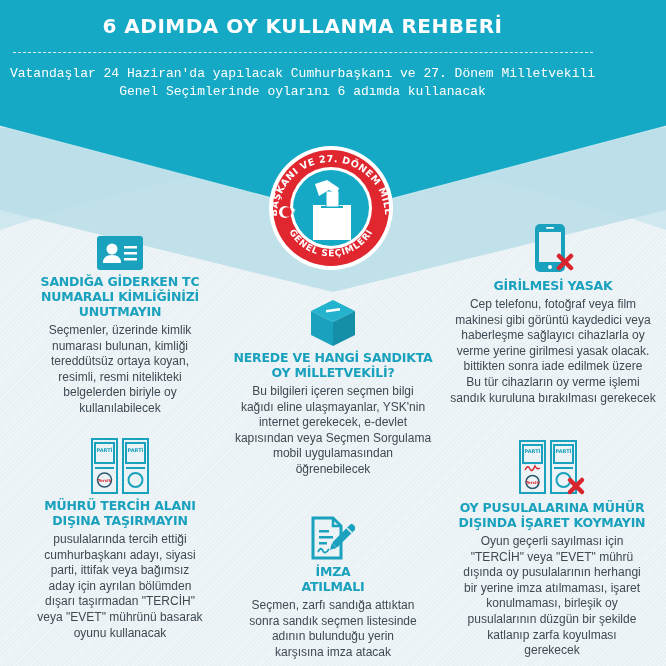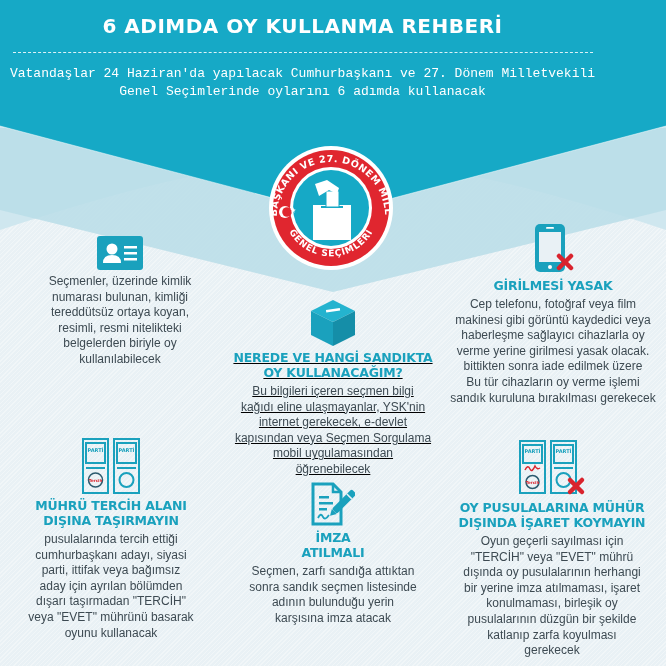--- a/index.html
+++ b/index.html
@@ -32,24 +32,24 @@
   }
   .step .icon-wrap { margin: 0 auto; display: flex; justify-content: center; }
   .step h3 {
     color: #1aa1bd; font-weight: bold; font-size: 12.5px; line-height: 15px; margin-top: 4px;
     font-family: "DejaVu Sans", sans-serif; letter-spacing: -0.2px;
   }
   .step p {
     color: #3d4a52; font-size: 12px; line-height: 15.6px; margin-top: 4px;
   }
   #step1 { left: 20px; top: 236px; width: 200px; }
-  #step2 { left: 228px; top: 300px; width: 210px; text-decoration: underline; }
+  #step2 { left: 228px; top: 300px; width: 210px; }
   #step3 { left: 448px; top: 224px; width: 210px; }
-  #step4 { left: 7px; top: 438px; width: 208px; }
-  #step5 { left: 238px; top: 482px; width: 190px; }
+  #step4 { left: 16px; top: 438px; width: 208px; }
+  #step5 { left: 238px; top: 516px; width: 190px; }
   #step6 { left: 446px; top: 440px; width: 212px; }
 </style>
 </head>
 <body>
 
 <svg class="bg-layer" viewBox="0 0 666 666" width="666" height="666">
   <path d="M0,120 L0,230 Q333,120 333,200 Q333,120 666,230 L666,120 Z" fill="#cfe7ef"></path>
   <path d="M0,128 L0,210 L333,292 L666,210 L666,128 Z" fill="#b9dde8" opacity="0.85"></path>
   <path d="M0,0 L666,0 L666,126 L333,214 L0,126 Z" fill="#16a9c6"></path>
   <path d="M0,126 L333,214 L666,126" fill="none" stroke="#ffffff" stroke-opacity="0.5" stroke-width="1"></path>
@@ -97,20 +97,25 @@
   <div class="icon-wrap">
     <svg width="46" height="34" viewBox="0 0 46 34">
       <rect x="0" y="0" width="46" height="34" rx="3" fill="#1aa1bd"></rect>
       <circle cx="15" cy="13" r="5.5" fill="#ffffff"></circle>
       <path d="M6,27 Q6,19 15,19 Q24,19 24,27 Z" fill="#ffffff"></path>
       <rect x="27" y="10" width="13" height="2.5" fill="#ffffff"></rect>
       <rect x="27" y="16" width="13" height="2.5" fill="#ffffff"></rect>
       <rect x="27" y="22" width="13" height="2.5" fill="#ffffff"></rect>
     </svg>
   </div>
+  <h3>
+    <div>SANDIĞA GİDERKEN TC</div>
+    <div>NUMARALI KİMLİĞİNİZİ</div>
+    <div>UNUTMAYIN</div>
+  </h3>
   <p>
     <span style="display:block">Seçmenler, üzerinde kimlik</span>
     <span style="display:block">numarası bulunan, kimliği</span>
     <span style="display:block">tereddütsüz ortaya koyan,</span>
     <span style="display:block">resimli, resmi nitelikteki</span>
     <span style="display:block">belgelerden biriyle oy</span>
     <span style="display:block">kullanılabilecek</span>
   </p>
 </div>
 
@@ -118,21 +123,21 @@
   <div class="icon-wrap">
     <svg width="44" height="46" viewBox="0 0 44 46">
       <polygon points="22,0 44,11 22,22 0,11" fill="#24b3cf"></polygon>
       <polygon points="0,11 22,22 22,46 0,35" fill="#1aa1bd"></polygon>
       <polygon points="44,11 22,22 22,46 44,35" fill="#158ea8"></polygon>
       <rect x="15" y="9" width="14" height="2.5" fill="#ffffff" transform="rotate(-8 22 10)"></rect>
     </svg>
   </div>
   <h3>
     <div>NEREDE VE HANGİ SANDIKTA</div>
-    <div>OY KULLANACAĞIM?</div>
+    <div>OY MİLLETVEKİLİ?</div>
   </h3>
   <p>
     <span style="display:block">Bu bilgileri içeren seçmen bilgi</span>
     <span style="display:block">kağıdı eline ulaşmayanlar, YSK'nin</span>
     <span style="display:block">internet gerekecek, e-devlet</span>
     <span style="display:block">kapısından veya Seçmen Sorgulama</span>
     <span style="display:block">mobil uygulamasından</span>
     <span style="display:block">öğrenebilecek</span>
   </p>
 </div>

